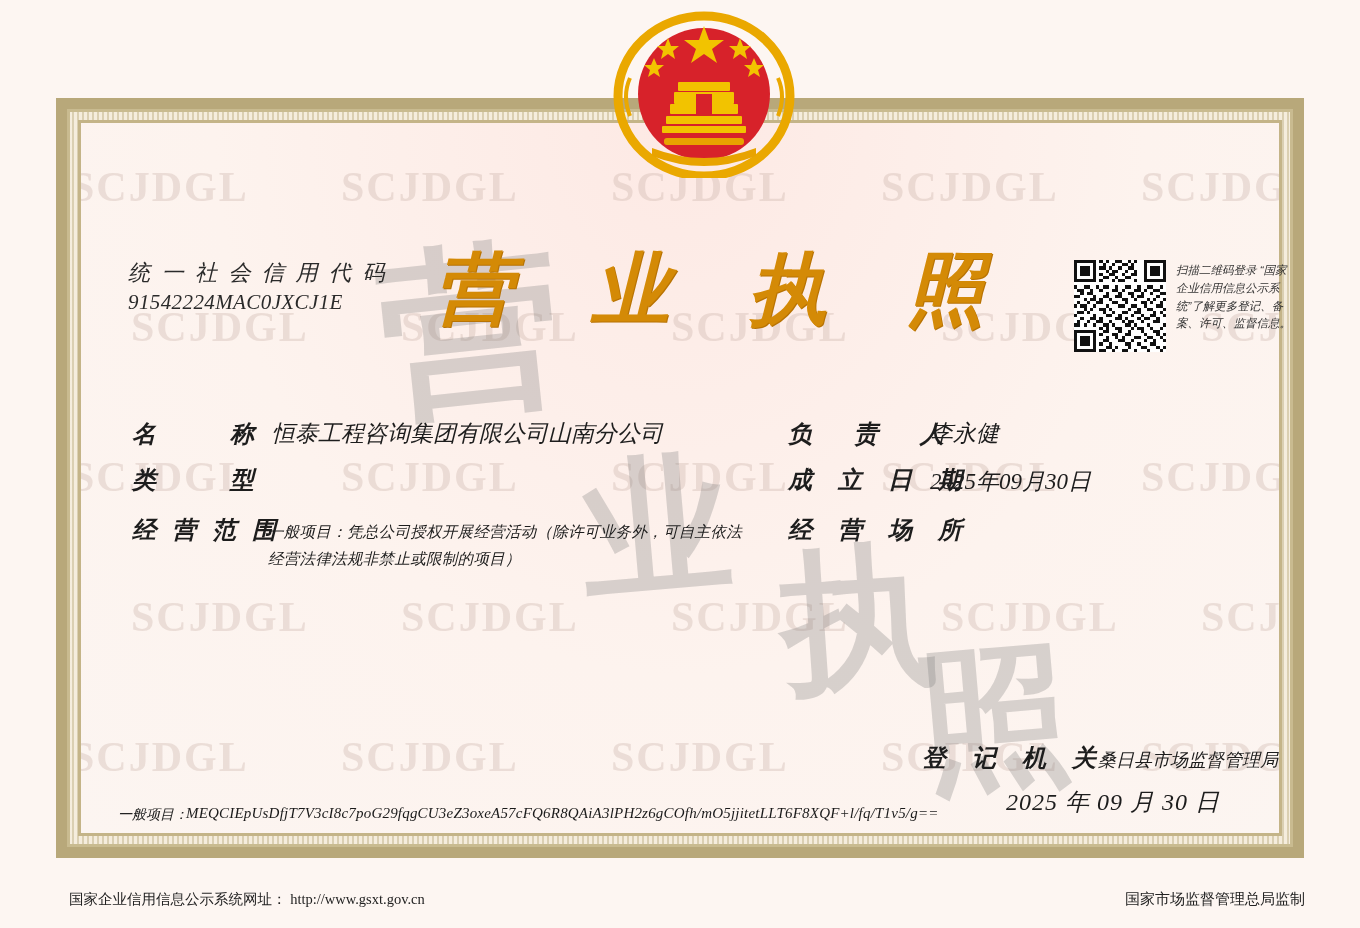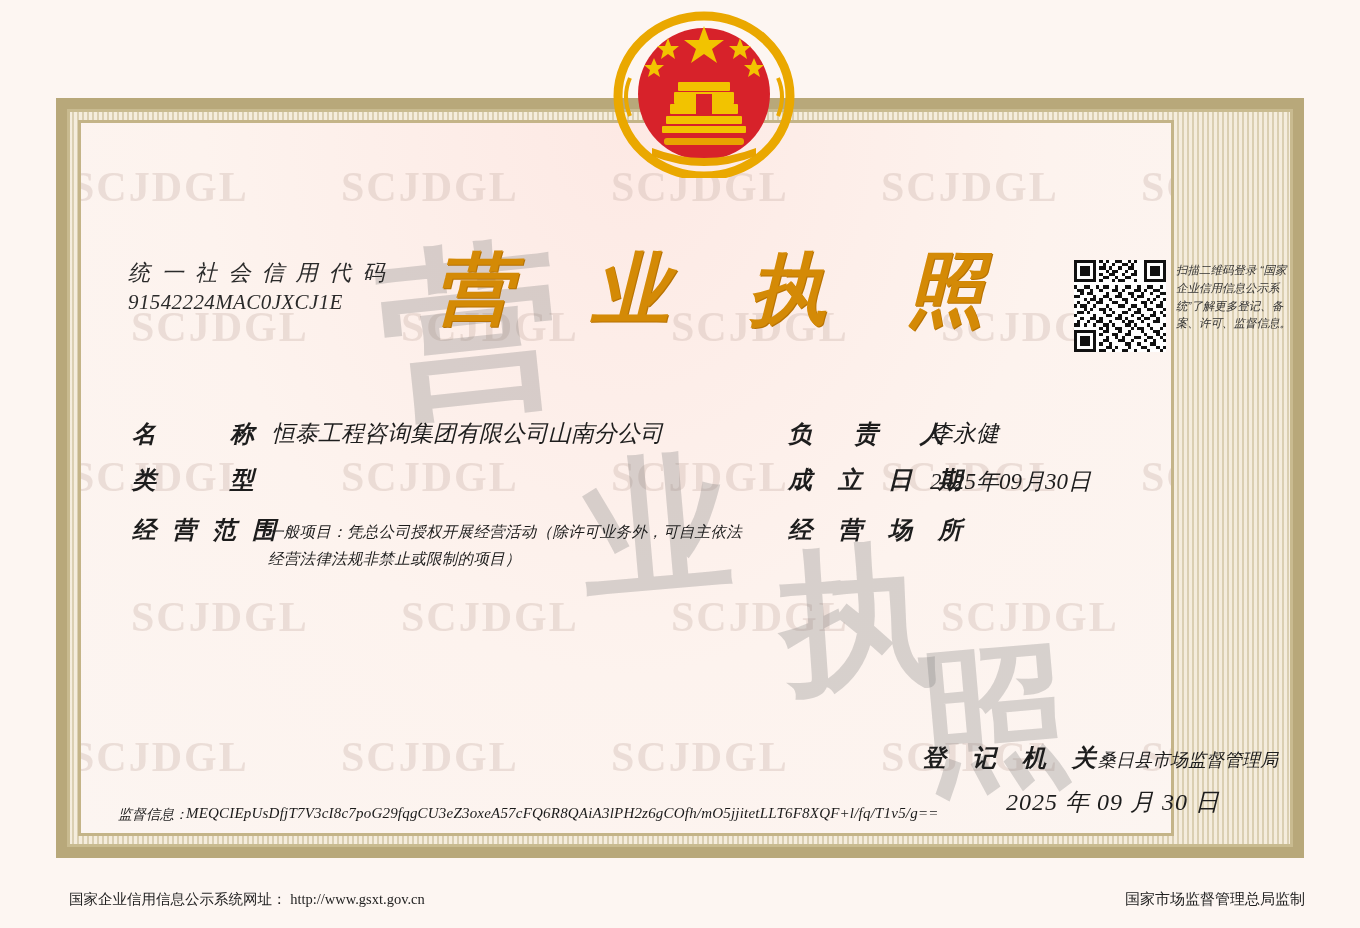--- a/index.html
+++ b/index.html
@@ -36,21 +36,21 @@
         rgba(190,175,125,0.55) 0px,
         rgba(190,175,125,0.55) 2px,
         rgba(235,225,195,0.45) 2px,
         rgba(235,225,195,0.45) 5px);
     box-shadow: inset 0 0 0 3px #c9bb90;
   }
   .inner-border {
     position: absolute;
     left: 78px;
     top: 120px;
-    width: 1096px;
+    width: 1204px;
     height: 716px;
     box-sizing: border-box;
     border: 3px solid #c4b488;
     background: #fdf1ec;
     overflow: hidden;
   }
   .inner-border::before {
     
     content: "";
     position: absolute;
@@ -547,21 +547,21 @@
 
     <div class="row-label" style="left:788px; top:464px; letter-spacing:10px;">成 立 日 期</div>
     <div class="row-value" style="left:930px; top:466px;">2025年09月30日</div>
 
     <div class="row-label" style="left:788px; top:514px; letter-spacing:10px;">经 营 场 所</div>
 
     <div class="reg-auth-label" style="letter-spacing:10px;">登 记 机 关</div>
     <div class="reg-auth-value">桑日县市场监督管理局</div>
     <div class="issue-date">2025 年  09 月 30 日</div>
 
-    <div class="sign-label">监督信息：</div>
+    <div class="sign-label">一般项目：</div>
     <div class="sign-value">MEQCIEpUsDfjT7V3cI8c7poG29fqgCU3eZ3oxeA57cFQ6R8QAiA3lPH2z6gCOfh/mO5jjitetLLT6F8XQF+l/fq/T1v5/g==</div>
 
   </div>
 
   <div class="footer-left">国家企业信用信息公示系统网址：  http://www.gsxt.gov.cn</div>
   <div class="footer-right">国家市场监督管理总局监制</div>
 
 </div>
 
 </body></html>

